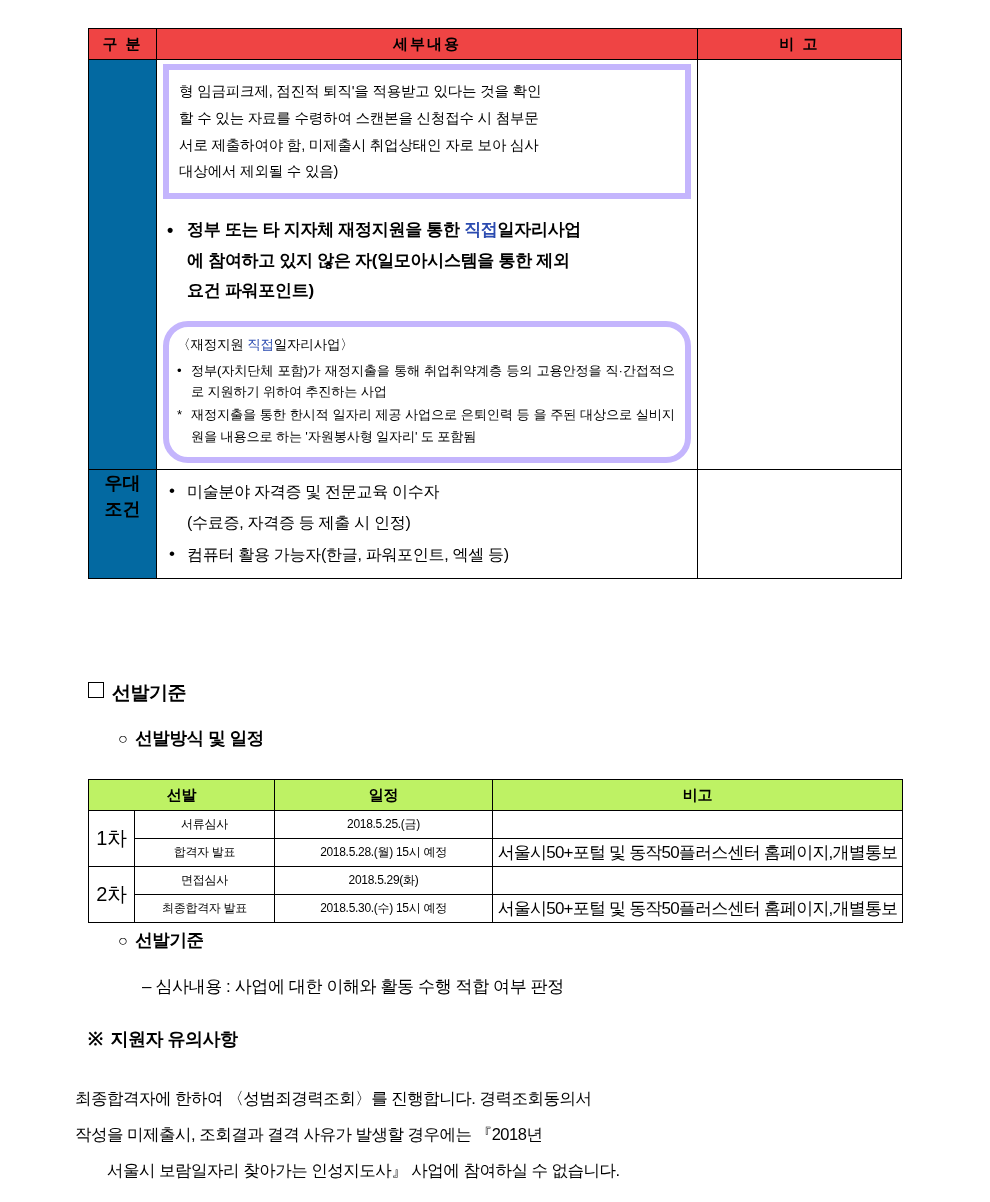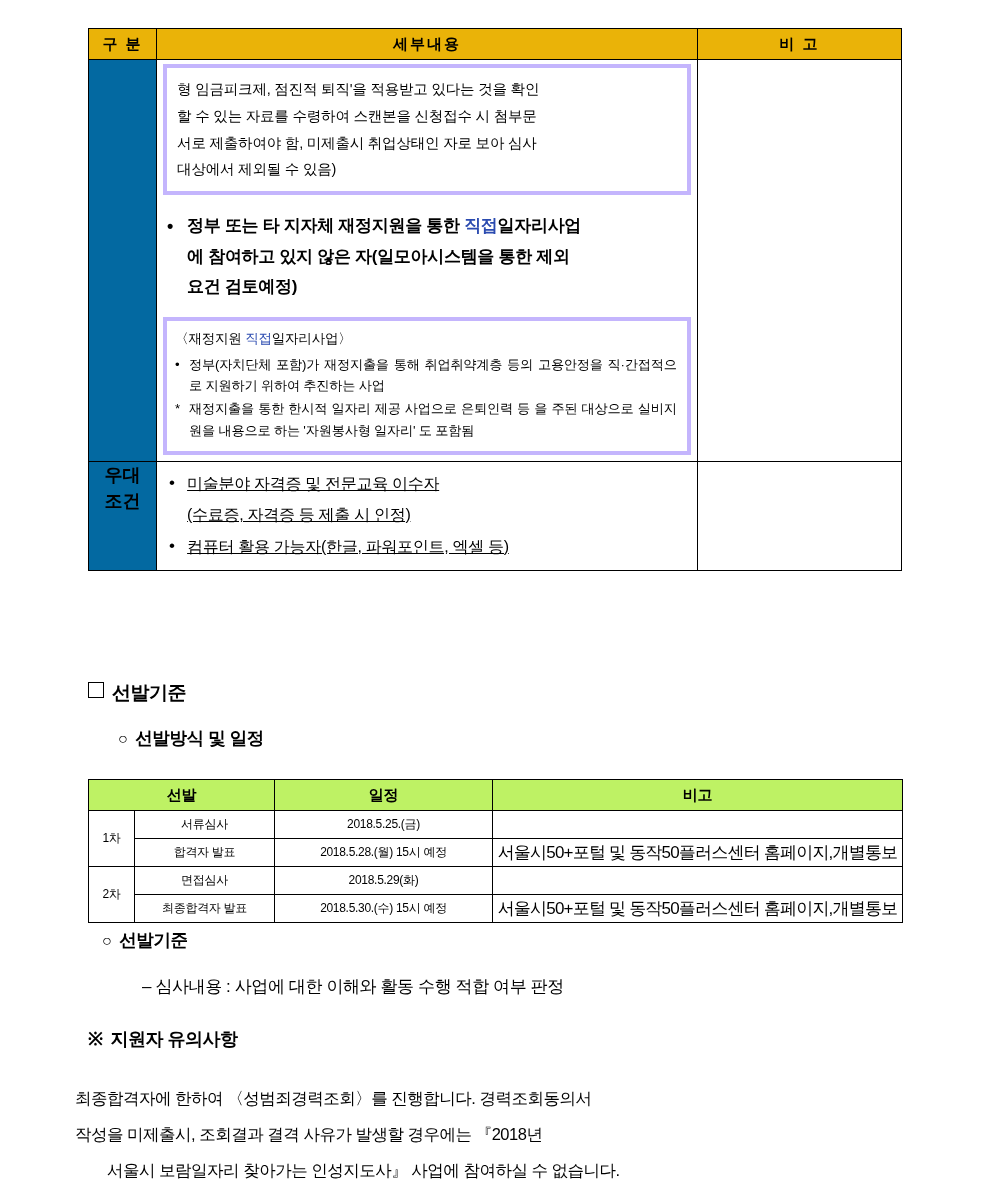--- a/index.html
+++ b/index.html
@@ -35,21 +35,21 @@
     border: 1px solid #000000;
     vertical-align: top;
     padding: 0;
   }
   .top-table .hdr {
     text-align: center;
     font-size: 15px;
     font-weight: bold;
     height: 30px;
     vertical-align: middle;
-    background: #eab308;
+    background: #ef4444;
     letter-spacing: 2px;
   }
   .col-gubun { width: 68px; }
   .col-detail { width: 540px; }
   .col-bigo { width: 204px; }
 
   .cell-gubun {
     background: #0369a1;
     text-align: center;
     font-size: 18px;
@@ -59,31 +59,32 @@
   }
   .cell-detail {
     padding: 6px 8px 10px 8px;
   }
   .cell-bigo {
     background: #ffffff;
   }
 
   
   .inner-box {
-    border: 4px solid #c4b5fd;
+    border: 6px solid #c4b5fd;
     padding: 8px 14px 8px 10px;
     margin: 4px 6px 6px 6px;
     font-size: 14.5px;
     line-height: 1.85;
     text-align: justify;
     letter-spacing: -0.2px;
   }
   .inner-box.tight {
     line-height: 1.6;
     padding: 7px 10px 8px 8px;
+    border-radius: 25px;
   }
   .inner-box .justify-line {
     display: block;
   }
   .bullet-block {
     margin: 16px 6px 14px 8px;
     font-size: 17px;
     line-height: 1.8;
     font-weight: bold;
     position: relative;
@@ -124,21 +125,20 @@
   }
 
   
   .pref-list {
     list-style: none;
     margin: 0;
     padding: 6px 4px 8px 10px;
     font-size: 16px;
     line-height: 1.95;
     letter-spacing: -0.3px;
-    text-decoration: underline;
   }
   .pref-list li {
     position: relative;
     padding-left: 20px;
   }
   .pref-list li::before {
     content: "\2022";
     position: absolute;
     left: 2px;
     top: -2px;
@@ -215,21 +215,21 @@
   }
   .sc-round { width: 46px; }
   .sc-stage { width: 140px; }
   .sc-date  { width: 218px; }
   .sc-note  { width: 410px; }
   .sched-table td.note {
     font-size: 17px;
     letter-spacing: -0.8px;
   }
   .sched-table td.round {
-    font-size: 12px;
+    font-size: 20px;
     vertical-align: middle;
   }
 
   
   .notice-para {
     position: absolute;
     left: 75px;
     font-size: 16.5px;
     line-height: 1.55;
     letter-spacing: -0.5px;
@@ -261,21 +261,21 @@
           <div class="inner-box">
             <span class="justify-line">형 임금피크제, 점진적 퇴직'을 적용받고 있다는 것을 확인</span>
             <span class="justify-line">할 수 있는 자료를 수령하여 스캔본을 신청접수 시 첨부문</span>
             <span class="justify-line">서로 제출하여야 함, 미제출시 취업상태인 자로 보아 심사</span>
             <span class="justify-line">대상에서 제외될 수 있음)</span>
           </div>
 
           <div class="bullet-block">
             <span>정부 또는 타 지자체 재정지원을 통한 </span><span class="blue">직접</span><span>일자리사업</span><br>
             <span>에 참여하고 있지 않은 자(일모아시스템을 통한 제외</span><br>
-            <span>요건 검토예정)</span>
+            <span>요건 파워포인트)</span>
           </div>
 
           <div class="inner-box tight">
             <div class="subhead">
               <span>〈재정지원 </span><span class="blue">직접</span><span>일자리사업〉</span>
             </div>
             <ul class="sub-list">
               <li>
                 <span class="mk">•</span>
                 <span>정부(자치단체 포함)가 재정지출을 통해 취업취약계층 등의</span>
@@ -356,21 +356,21 @@
         <td class="note"></td>
       </tr>
       <tr>
         <td>최종합격자 발표</td>
         <td>2018.5.30.(수) 15시 예정</td>
         <td class="note">서울시50+포털 및 동작50플러스센터 홈페이지,개별통보</td>
       </tr>
     </tbody>
   </table>
 
-  <div class="h-circle" style="left:102px; top:928px;text-align:right;">
+  <div class="h-circle" style="left:118px; top:928px;text-align:right;">
     <span class="mk">○</span><span>선발기준</span>
   </div>
 
   <div class="h-dash" style="left:142px; top:975px;">– 심사내용 : 사업에 대한 이해와 활동 수행 적합 여부 판정</div>
 
   <div class="h-star" style="left:88px; top:1026px;">
     <span class="mk">※</span><span>지원자 유의사항</span>
   </div>
 
   <div class="notice-para" style="top:1086px;">최종합격자에 한하여 〈성범죄경력조회〉를 진행합니다. 경력조회동의서</div>

